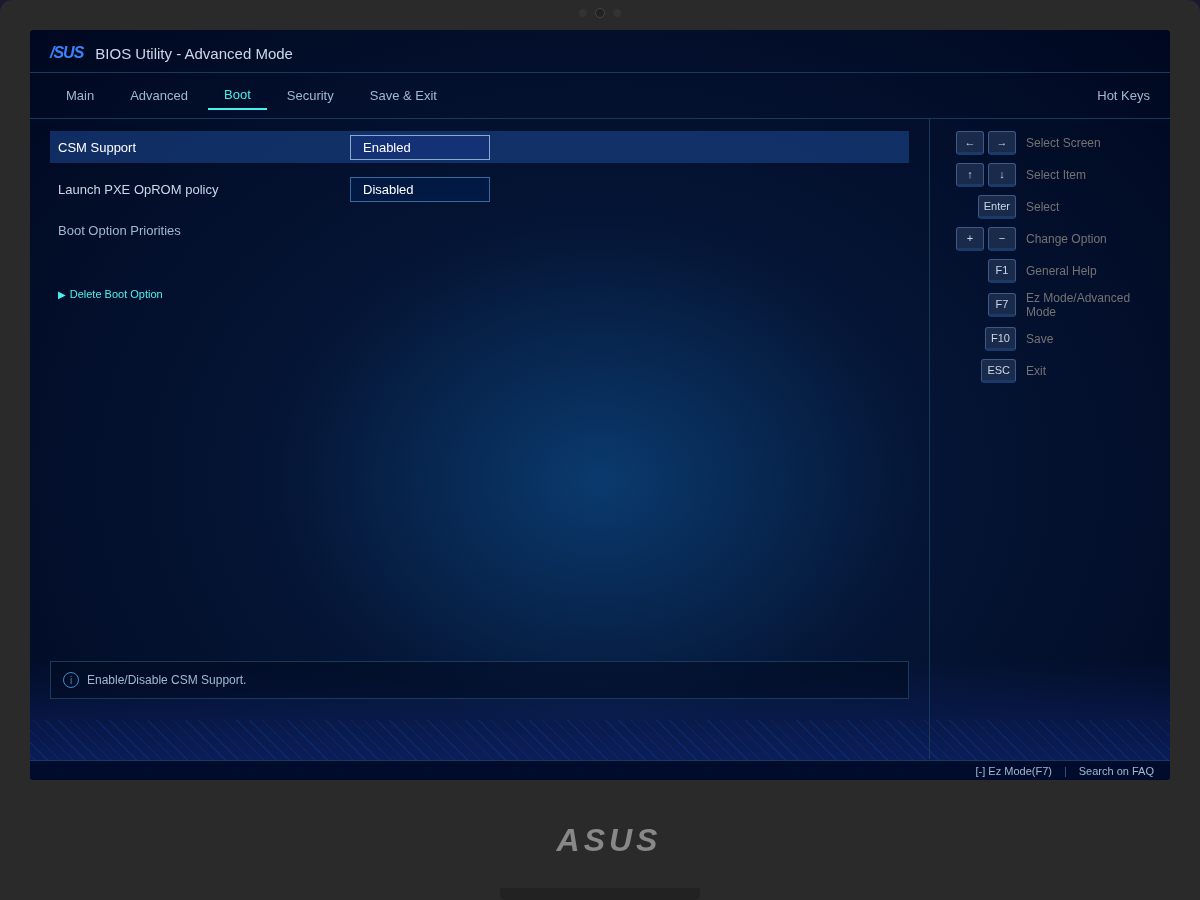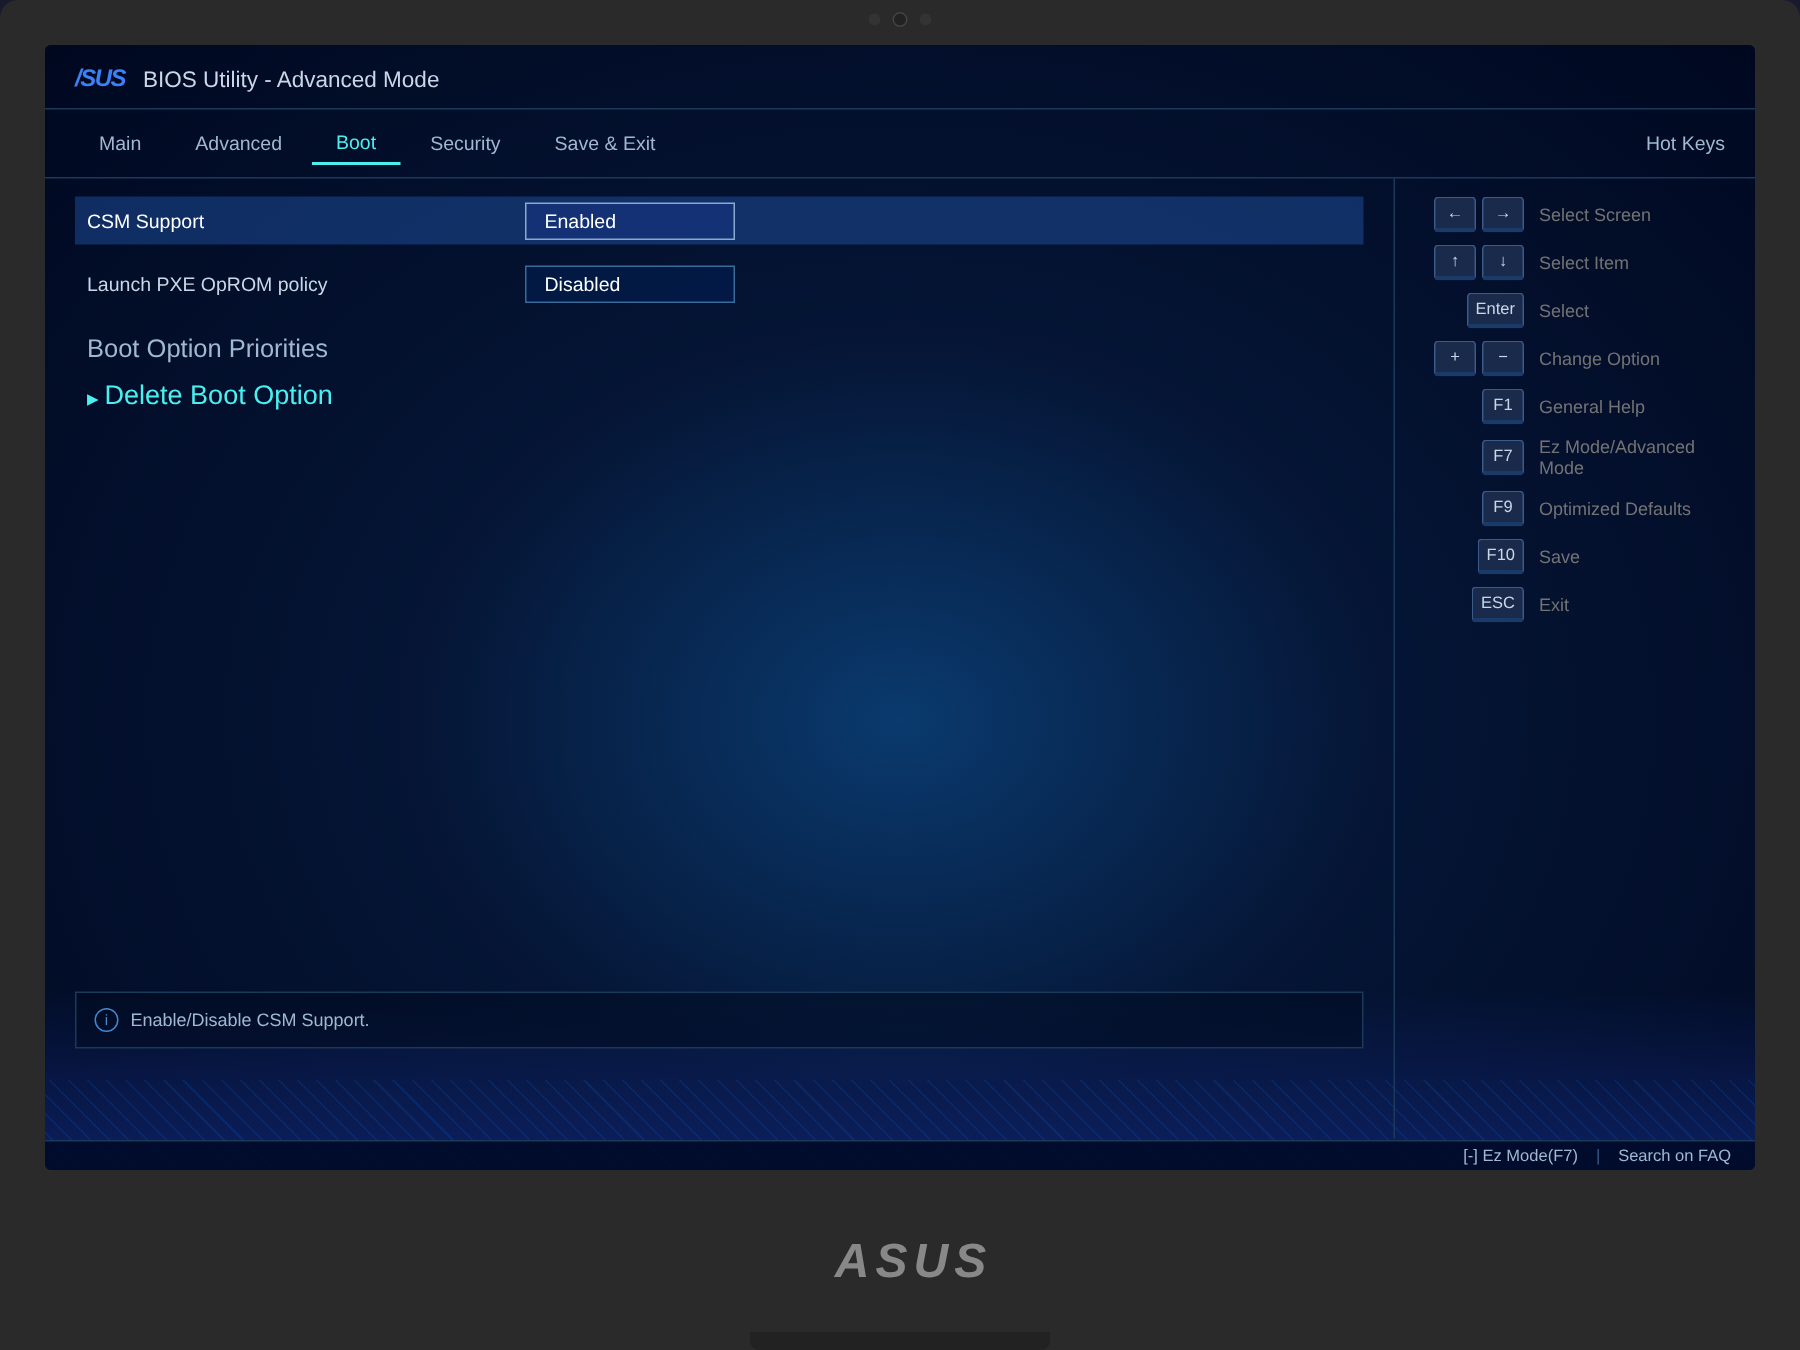--- a/index.html
+++ b/index.html
@@ -183,30 +183,31 @@
       font-size: 13px;
       min-width: 140px;
     }
     .setting-row.selected .setting-value {
       border-color: #88aacc;
       background: rgba(20, 50, 120, 0.8);
     }
 
     .section-header {
       color: #a0b8d0;
-      font-size: 17px;
+      font-size: 13px;
       padding: 8px 8px 4px 8px;
       margin-top: 4px;
     }
 
     .submenu-item {
       color: #4af0f0;
-      font-size: 18px;
+      font-size: 11px;
       padding: 6px 8px;
       cursor: pointer;
+      margin-top: 40px;
     }
     .submenu-item::before {
       content: '▶';
       font-size: 10px;
       margin-right: 4px;
     }
 
     
     .info-bar {
       position: absolute;
@@ -424,26 +425,20 @@
             <span class="hotkey-desc">General Help</span>
           </div>
 
           <div class="hotkey-row">
             <div class="hotkey-keys">
               <span class="key-btn">F7</span>
             </div>
             <span class="hotkey-desc">Ez Mode/Advanced Mode</span>
           </div>
 
-          <div class="hotkey-row">
-            <div class="hotkey-keys">
-              <span class="key-btn">F9</span>
-            </div>
-            <span class="hotkey-desc">Optimized Defaults</span>
-          </div>
 
           <div class="hotkey-row">
             <div class="hotkey-keys">
               <span class="key-btn">F10</span>
             </div>
             <span class="hotkey-desc">Save</span>
           </div>
 
           <div class="hotkey-row">
             <div class="hotkey-keys">

